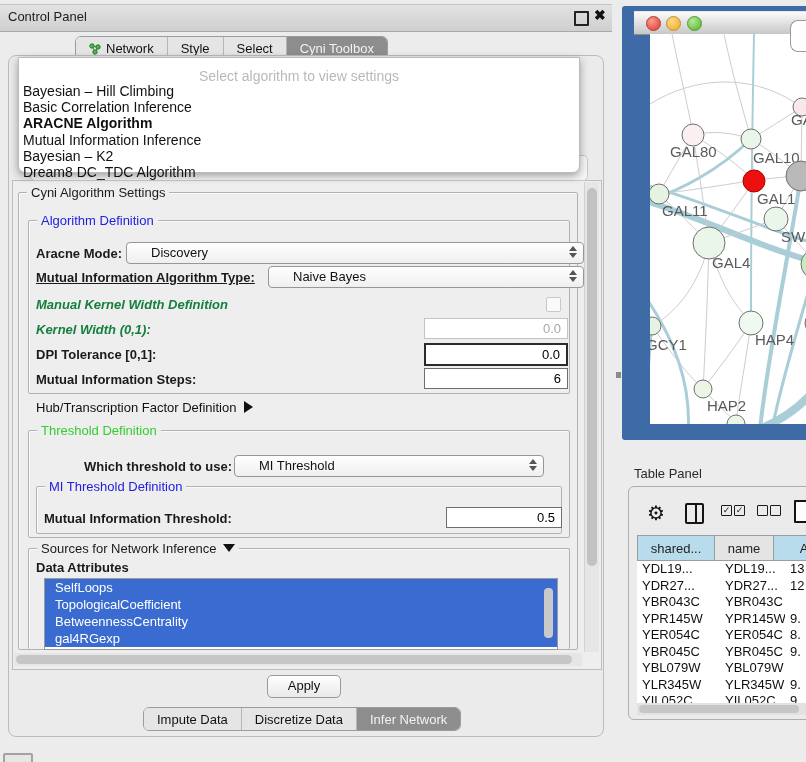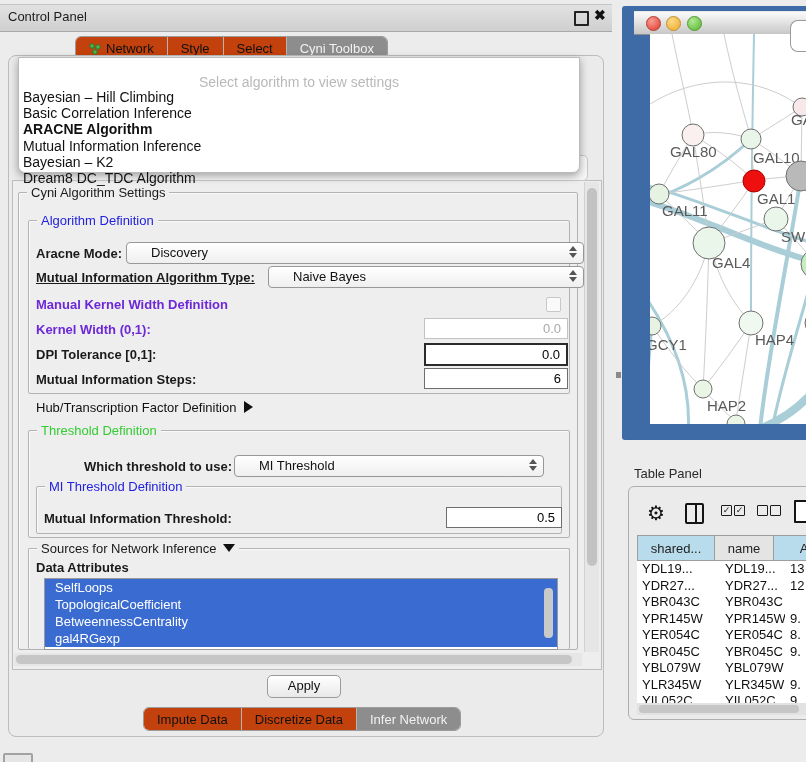--- a/index.html
+++ b/index.html
@@ -10,48 +10,48 @@
   
   .cp-titlebar{left:0;top:4px;width:612px;height:26px;background:linear-gradient(#e2e2e2,#cfcfcf);
     border-top:1px solid #c4c4c4;border-bottom:1px solid #a8a8a8;}
   .cp-title{left:8px;top:9px;font-size:13px;color:#1c1c1c;}
   .float-btn{left:574px;top:11px;width:11px;height:11px;border:2px solid #222;border-radius:1px;background:transparent;}
   .close-btn{left:594px;top:7px;font-size:14px;font-weight:bold;color:#111;}
 
   
   .seg{display:flex;border:1px solid #9c9c9c;border-radius:6px;background:#fdfdfd;overflow:hidden;height:22px;}
   .seg .tab{display:flex;align-items:center;gap:5px;padding:0 13px;font-size:13px;color:#111;
-    border-right:1px solid #b5b5b5;background:#c2410c;white-space:nowrap;}
+    border-right:1px solid #b5b5b5;background:#e5e5e5;white-space:nowrap;}
   .seg .tab:last-child{border-right:none;}
   .seg .tab.sel{background:#8d8d8d;color:#f2f2f2;}
 
   
   .dd{left:18px;top:57px;width:560px;height:114px;background:#fff;border:1px solid #bbb;
     border-radius:0 0 7px 7px;box-shadow:0 3px 8px rgba(0,0,0,.35);z-index:30;}
-  .dd-prompt{text-align:center;color:#b9b9b9;font-size:14px;padding-top:16px;height:15px;}
+  .dd-prompt{text-align:center;color:#b9b9b9;font-size:14px;padding-top:10px;height:15px;}
   .dd-item{font-size:14px;color:#111;padding:0 0 0 4px;height:16.2px;line-height:16.2px;white-space:nowrap;}
   .dd-item.bold{font-weight:bold;}
 
   .hidden-combo{left:30px;top:155px;width:556px;height:24px;border:1px solid #c9c9c9;border-radius:5px;
     background:#f6f6f6;z-index:5;}
   .hidden-combo span{position:absolute;left:30px;top:4px;color:#c9c9c9;font-size:14px;}
 
   
   .scrollpane{left:12px;top:180px;width:588px;height:488px;background:#eeeeee;border:1px solid #bdbdbd;z-index:1;}
   .vscroll{left:584px;top:182px;width:14px;height:470px;background:#e6e6e6;border-left:1px solid #d2d2d2;z-index:6;}
   .vscroll .thumb{position:absolute;left:2px;top:6px;width:10px;height:378px;background:#c2c2c2;border-radius:5px;}
   .hscroll{left:14px;top:653px;width:568px;height:13px;background:#e6e6e6;z-index:6;}
   .hscroll .thumb{position:absolute;left:2px;top:2px;width:556px;height:9px;background:#c6c6c6;border-radius:5px;}
 
   .group{border:1px solid #b2b2b2;border-radius:2px;box-shadow:inset 1px 1px 0 #fafafa;}
   .group-title{position:absolute;top:-8px;left:8px;background:#eeeeee;padding:0 4px;font-size:13px;}
   .t-black{color:#1a1a1a;} .t-blue{color:#2121dd;} .t-green{color:#33cc33;}
 
   .flabel{font-size:13px;font-weight:bold;color:#1a1a1a;white-space:nowrap;}
-  .flabel.dis{color:#6d28d9;}
+  .flabel.dis{color:#15803d;font-style:italic;}
   .combo{border:1px solid #979797;border-radius:4px;background:linear-gradient(#ffffff,#efefef);
     font-size:13px;color:#111;line-height:20px;padding-left:24px;height:20px;}
   .combo .step{position:absolute;right:6px;top:3px;width:8px;}
   .combo .step i{display:block;width:0;height:0;border-left:4px solid transparent;border-right:4px solid transparent;}
   .combo .step .up{border-bottom:5px solid #555;margin-bottom:2px;}
   .combo .step .dn{border-top:5px solid #555;}
   .field{background:#fff;font-size:13px;text-align:right;padding-right:6px;height:19px;line-height:19px;}
   .field.dis{border:1px solid #c3c3c3;color:#a8a8a8;}
   .field.hard{border:2px solid #2b2b2b;color:#000;}
   .field.norm{border:1px solid #6e6e6e;color:#000;}

